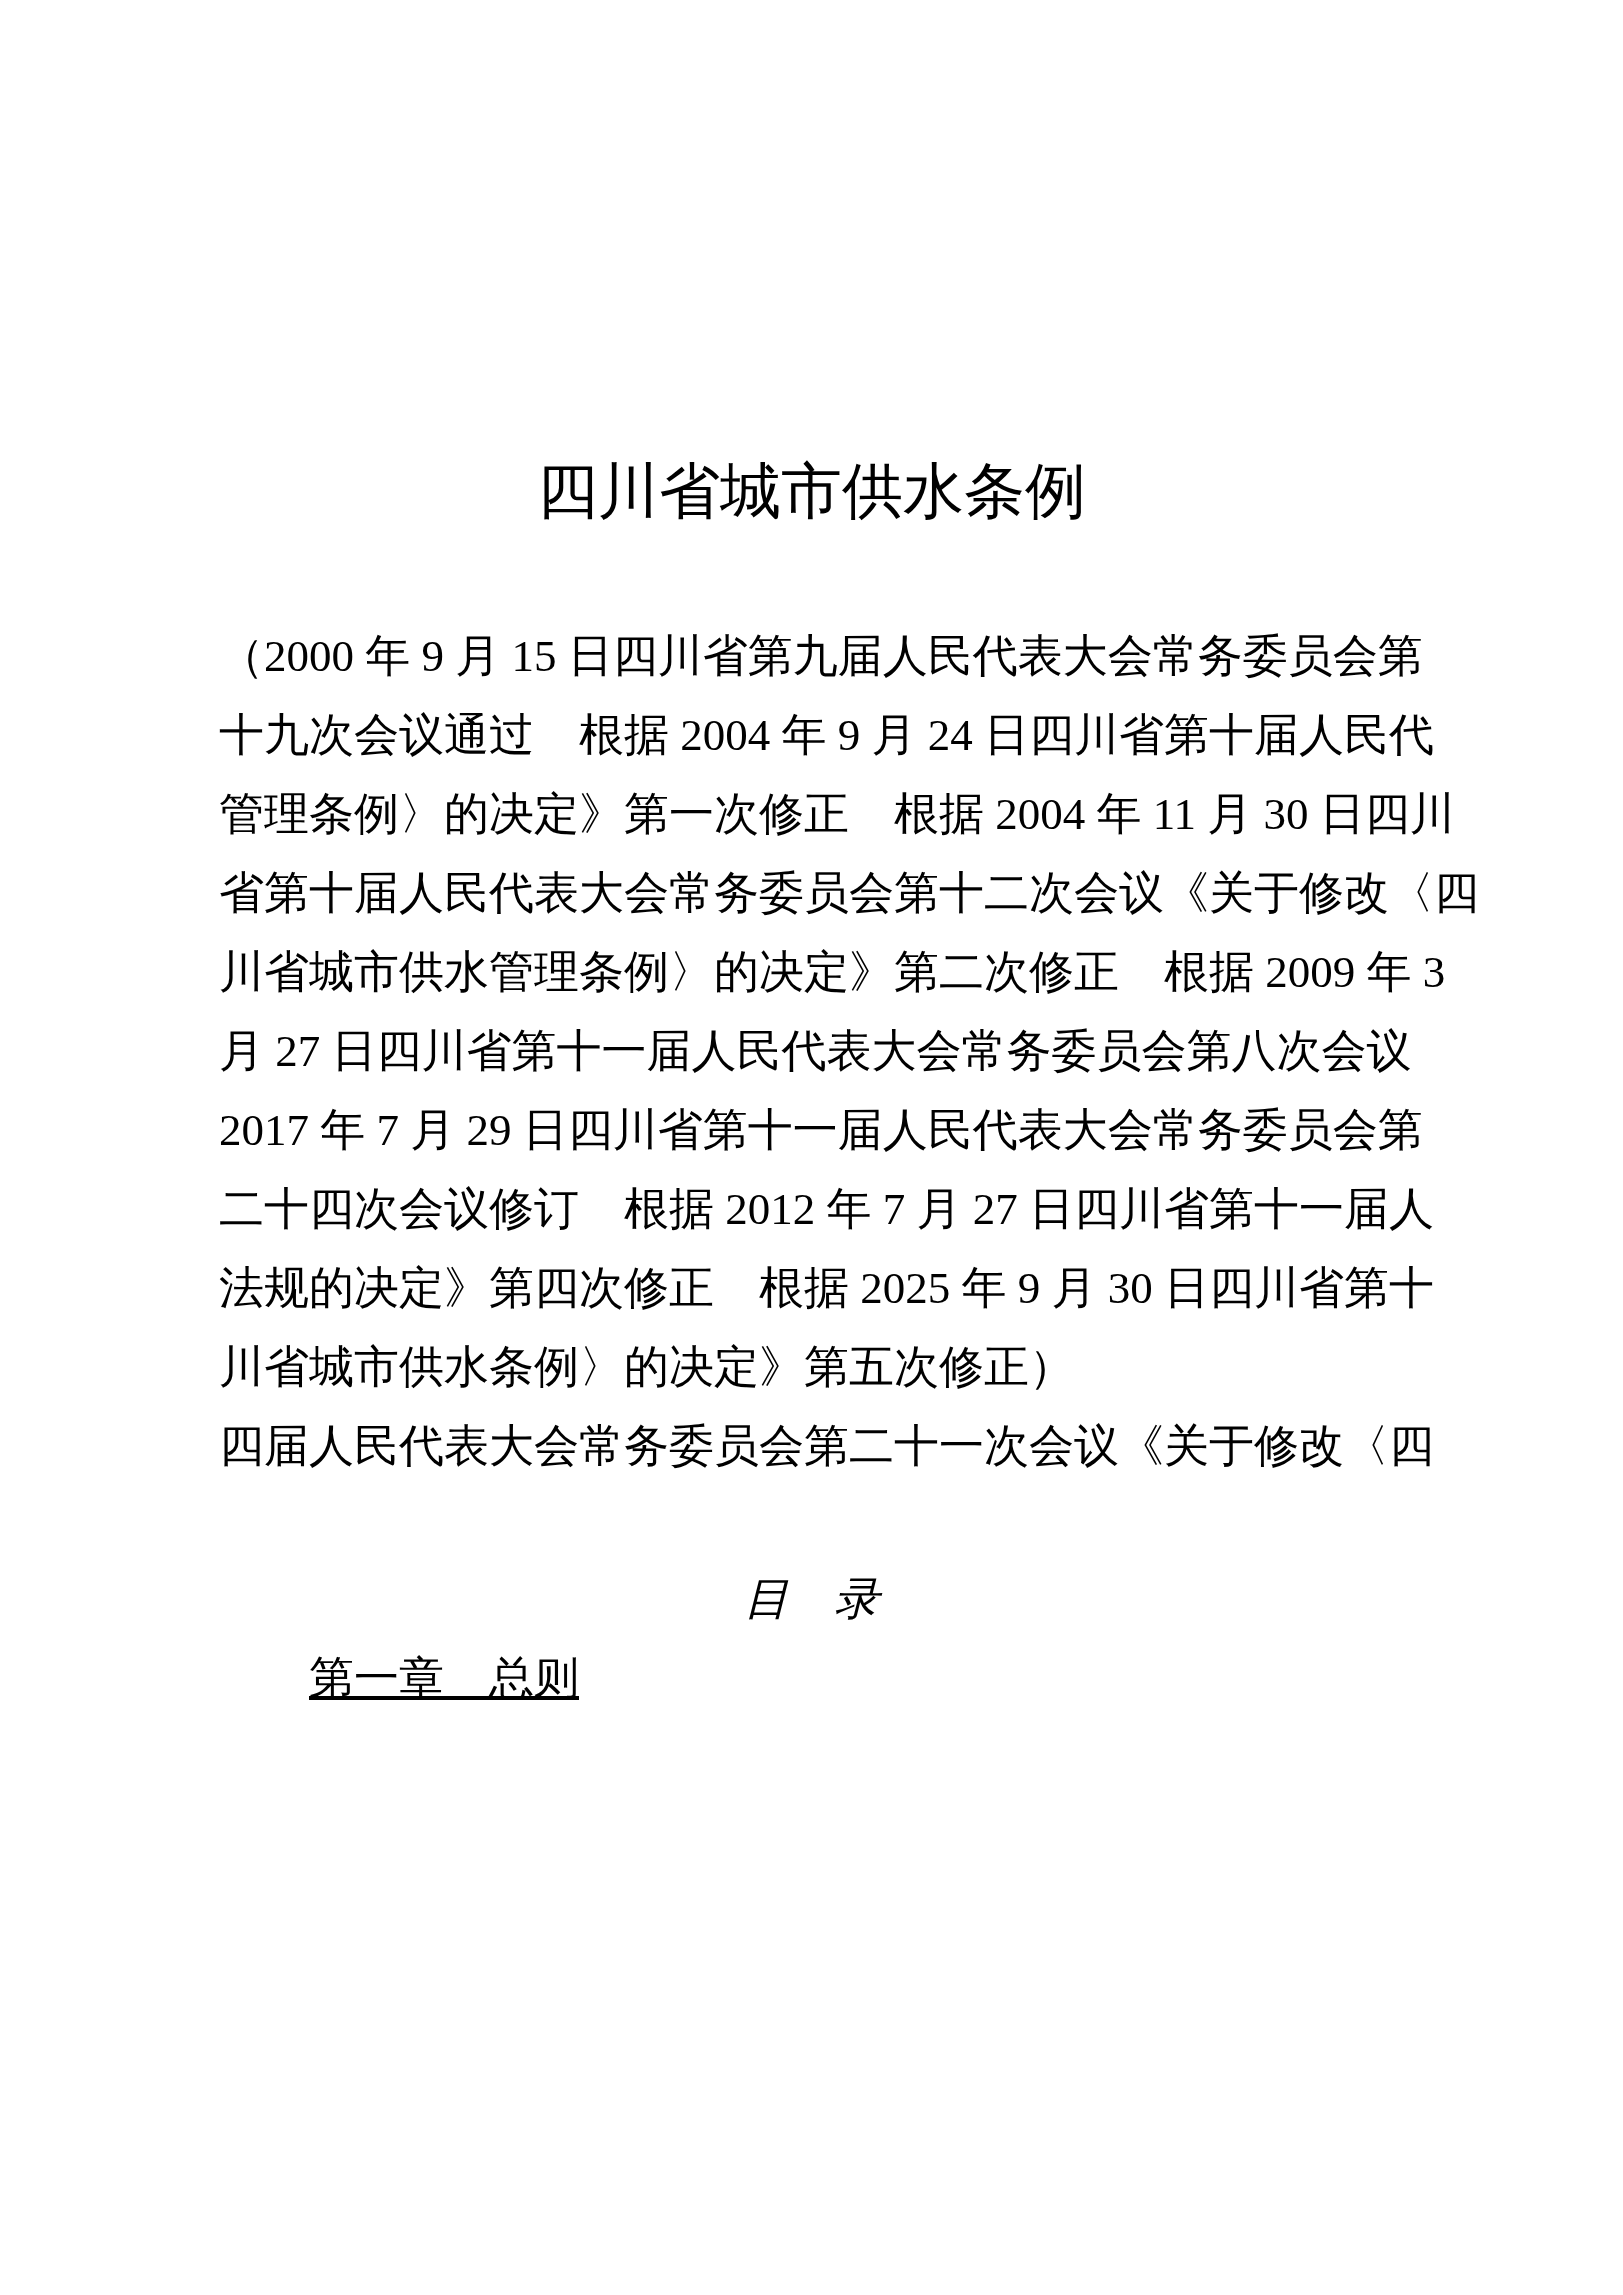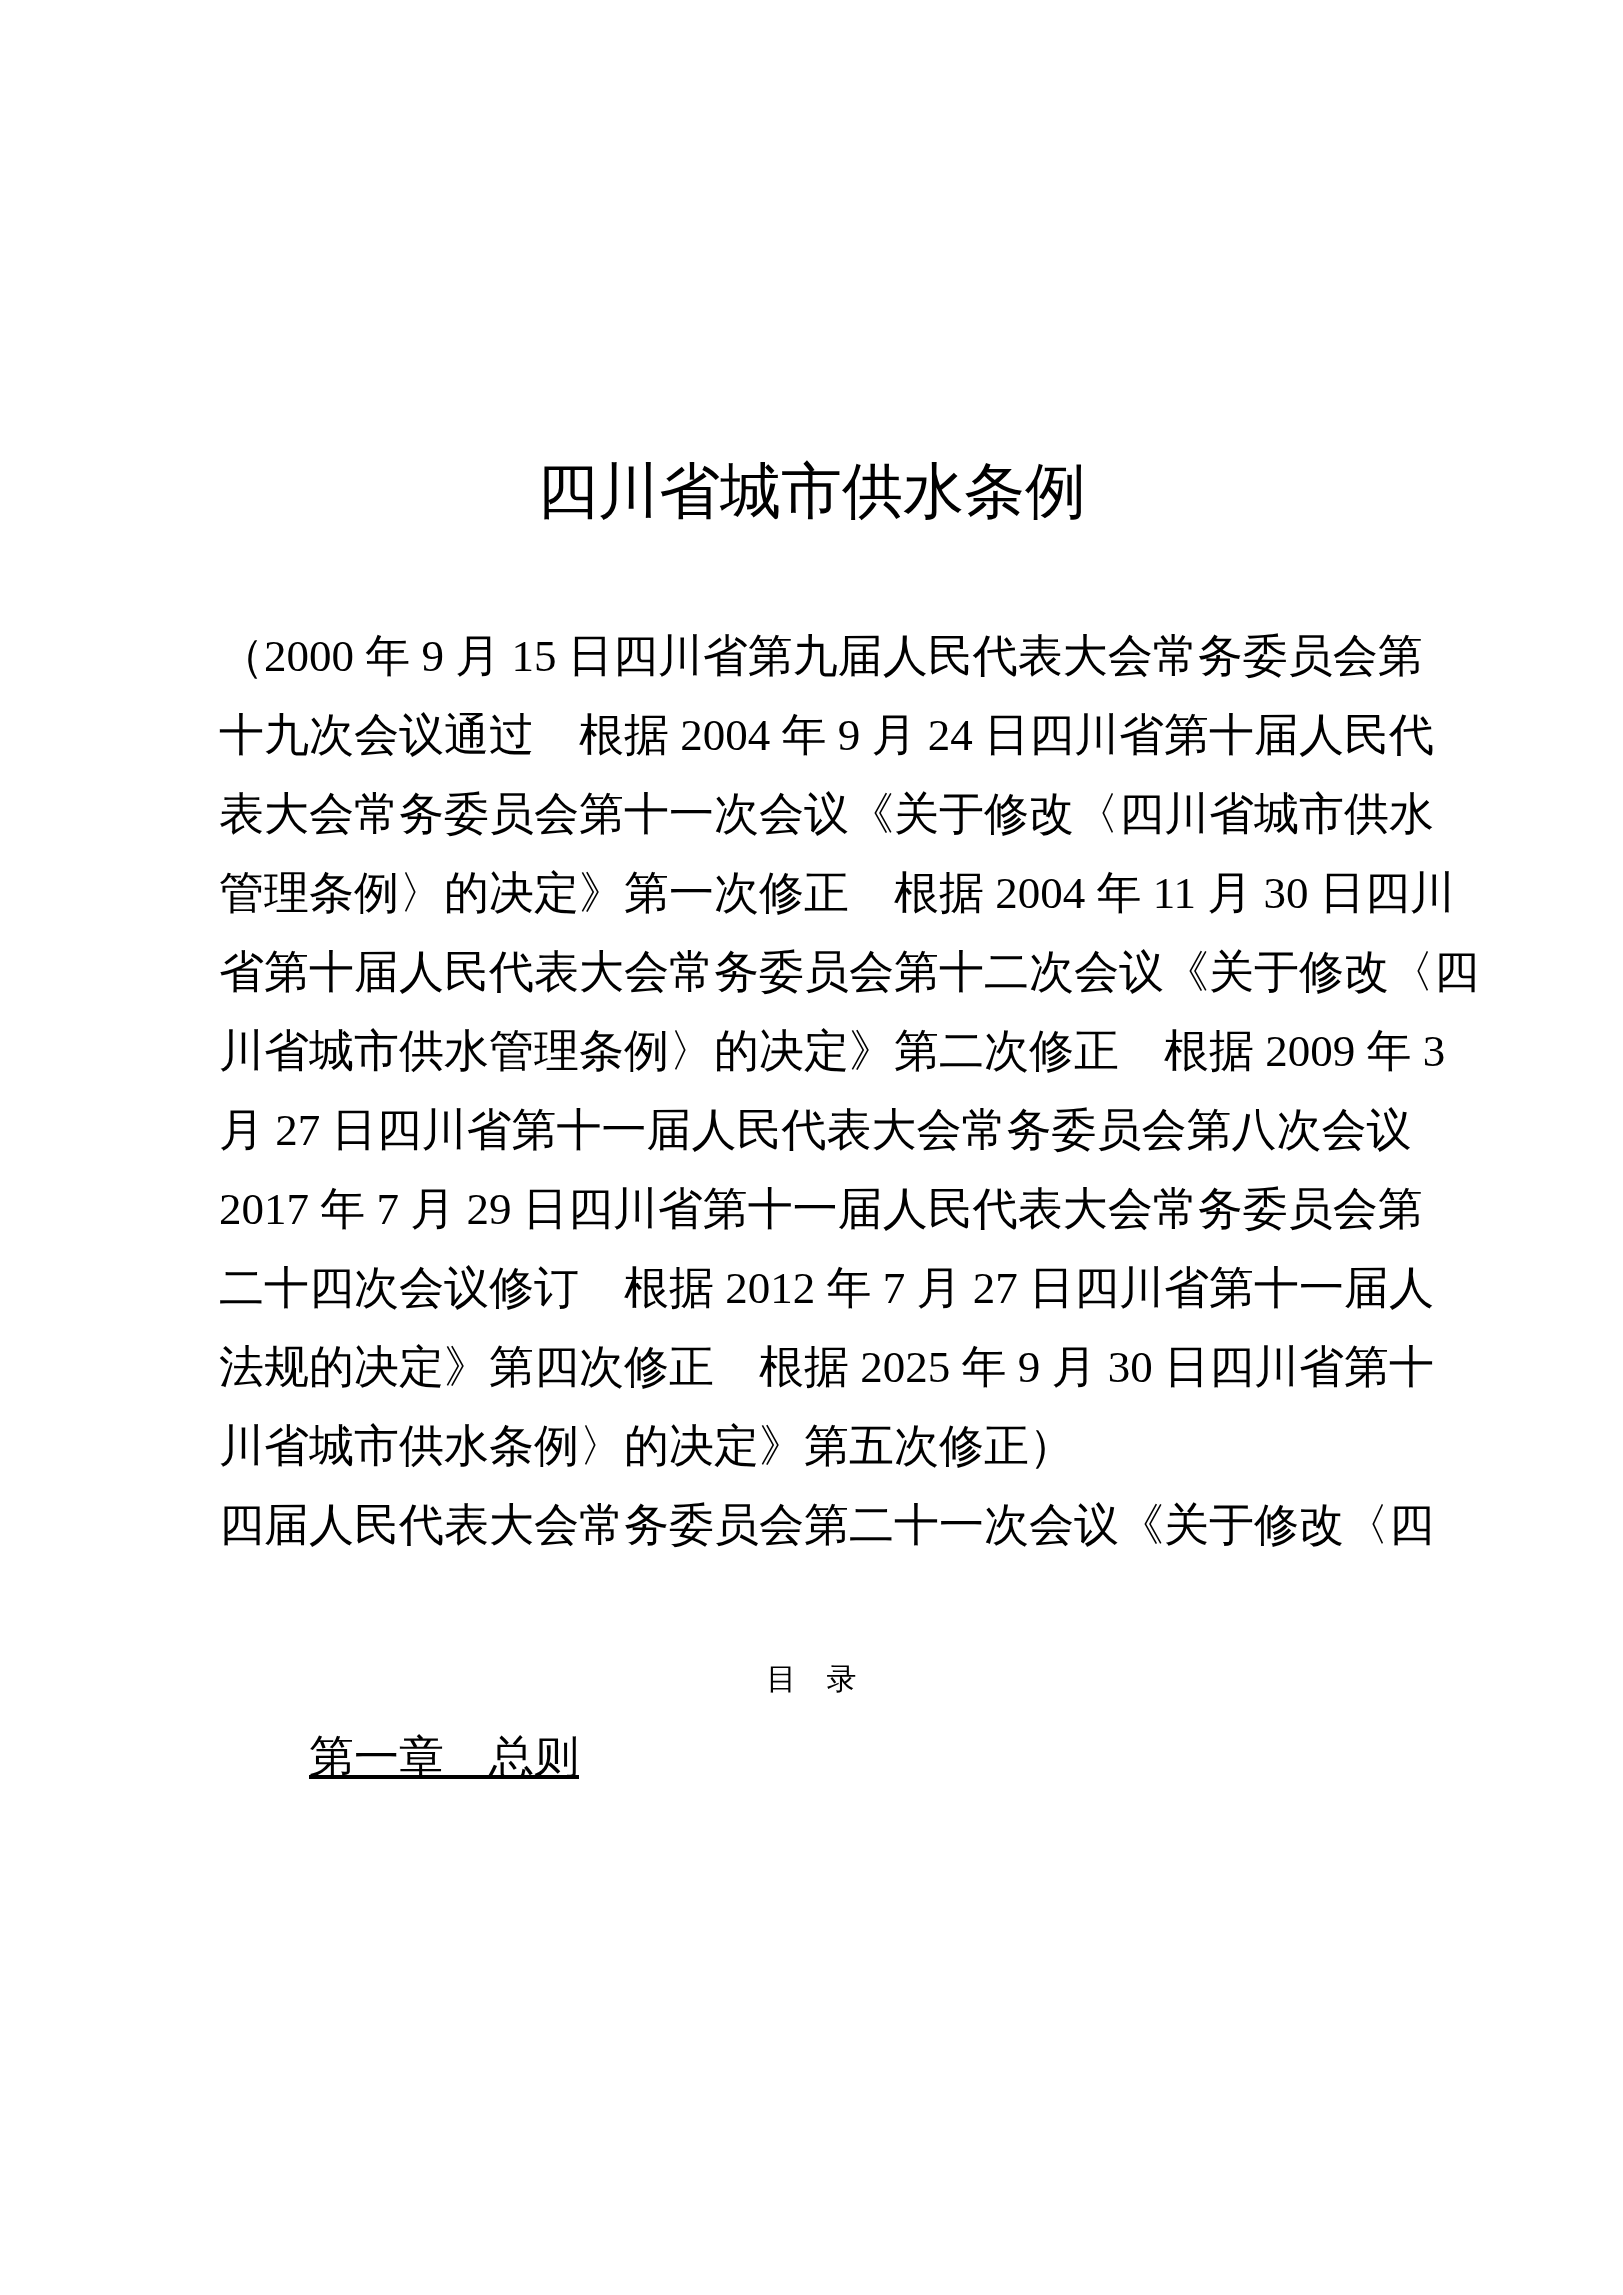--- a/index.html
+++ b/index.html
@@ -38,42 +38,42 @@
     text-align-last: justify;
     white-space: nowrap;
   }
   .pl.last {
     text-align: left;
     text-align-last: auto;
     white-space: nowrap;
   }
   .toc-heading {
     margin-top: 74px;
-    font-size: 30px;
+    font-size: 45px;
     line-height: 79px;
     text-align: center;
+    font-style: italic;
   }
   .toc-item {
     font-size: 45px;
     line-height: 79px;
     padding-left: 90px;
     white-space: nowrap;
     text-decoration: underline;
   }
 </style>
 </head>
 <body>
 
 <div class="page">
   <h1 class="doc-title">四川省城市供水条例</h1>
 
   <div class="preamble">
     <div class="pl">（2000 年 9 月 15 日四川省第九届人民代表大会常务委员会第</div>
     <div class="pl">十九次会议通过　根据 2004 年 9 月 24 日四川省第十届人民代</div>
-    <div class="pl">表大会常务委员会第十一次会议《关于修改〈四川省城市供水</div>
     <div class="pl">管理条例〉的决定》第一次修正　根据 2004 年 11 月 30 日四川</div>
     <div class="pl">省第十届人民代表大会常务委员会第十二次会议《关于修改〈四</div>
     <div class="pl">川省城市供水管理条例〉的决定》第二次修正　根据 2009 年 3</div>
     <div class="pl">月 27 日四川省第十一届人民代表大会常务委员会第八次会议</div>
     <div class="pl">2017 年 7 月 29 日四川省第十一届人民代表大会常务委员会第</div>
     <div class="pl">二十四次会议修订　根据 2012 年 7 月 27 日四川省第十一届人</div>
     <div class="pl">法规的决定》第四次修正　根据 2025 年 9 月 30 日四川省第十</div>
     <div class="pl last">川省城市供水条例〉的决定》第五次修正）</div>
     <div class="pl">四届人民代表大会常务委员会第二十一次会议《关于修改〈四</div>
   </div>

